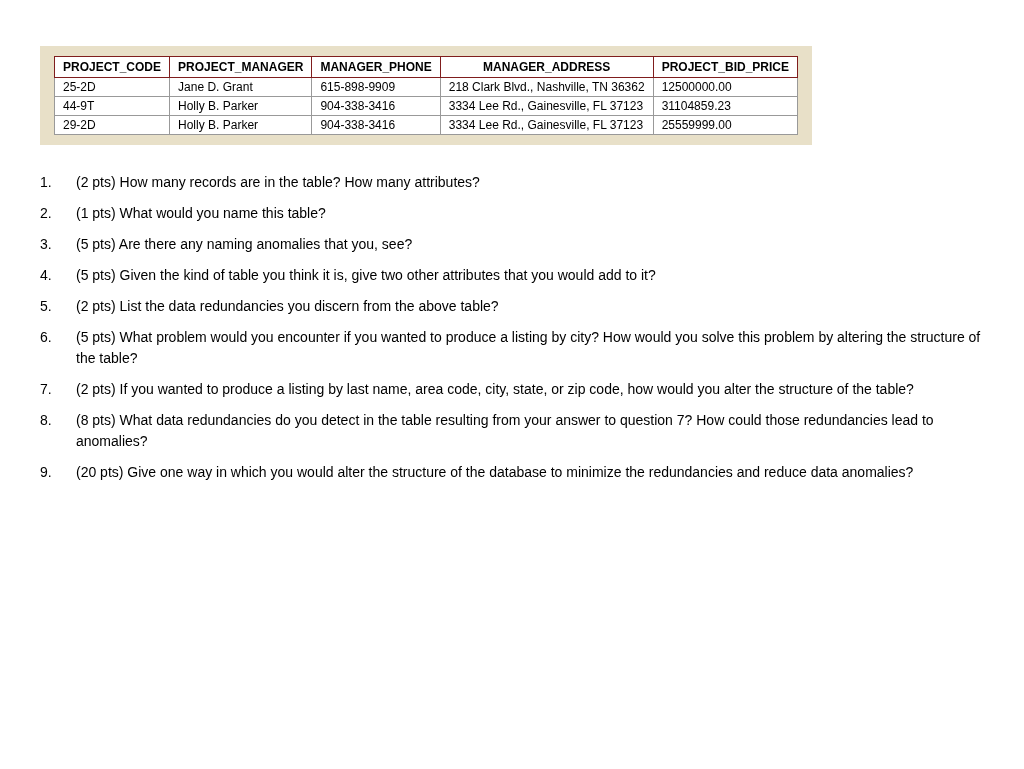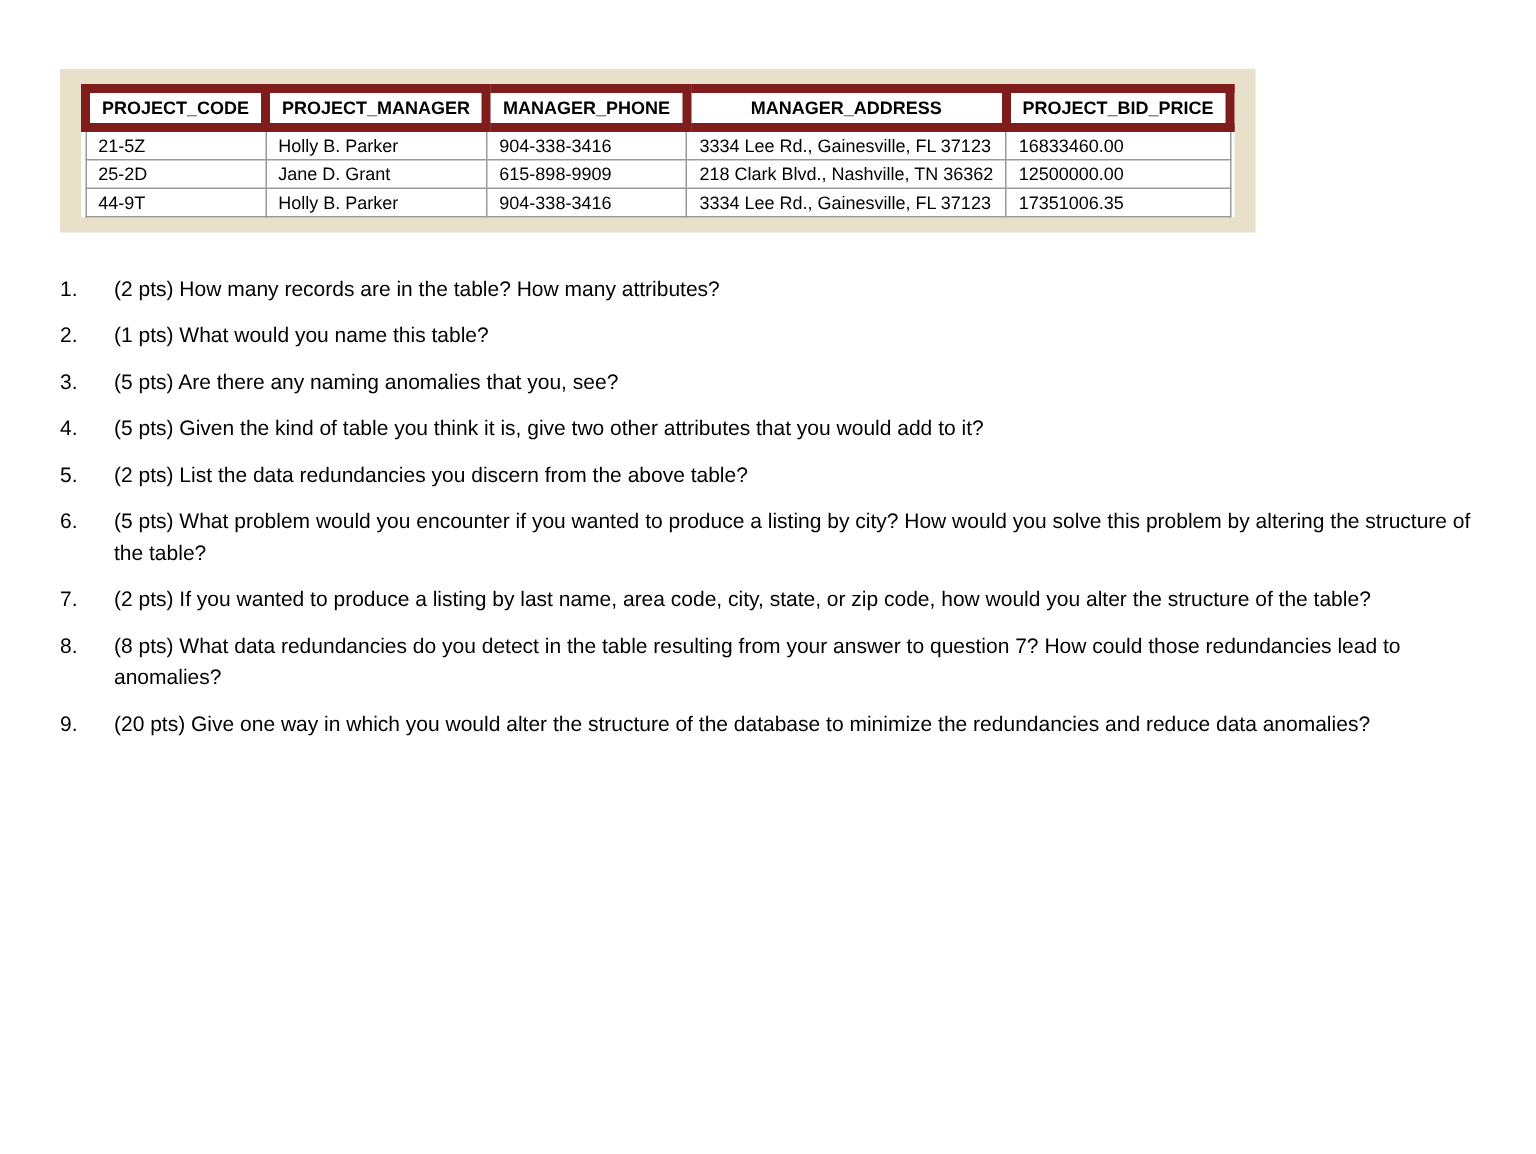--- a/index.html
+++ b/index.html
@@ -35,21 +35,21 @@
     }
 
     table {
       border-collapse: collapse;
       background-color: #ffffff;
       font-size: 12px;
     }
 
     table th {
       background-color: #ffffff;
-      border: 6px solid #7f1d1d;
+      border: 1px solid #7f1d1d;
       padding: 3px 8px;
       font-weight: bold;
       text-align: center;
       white-space: nowrap;
     }
 
     table td {
       border: 1px solid #999999;
       padding: 2px 8px;
       white-space: nowrap;
@@ -95,40 +95,40 @@
     <thead>
       <tr id="table-header-row">
       <th>PROJECT_CODE</th>
           <th>PROJECT_MANAGER</th>
           <th>MANAGER_PHONE</th>
           <th>MANAGER_ADDRESS</th>
           <th>PROJECT_BID_PRICE</th>
         </tr>
     </thead>
     <tbody id="table-body">
-    <tr>
-          <td>21-5Z</td>
-          <td>Holly B. Parker</td>
-          <td>904-338-3416</td>
-          <td>3334 Lee Rd., Gainesville, FL 37123</td>
-          <td>16833460.00</td>
-        </tr>
         <tr>
           <td>25-2D</td>
           <td>Jane D. Grant</td>
           <td>615-898-9909</td>
           <td>218 Clark Blvd., Nashville, TN 36362</td>
           <td>12500000.00</td>
         </tr>
         <tr>
           <td>44-9T</td>
           <td>Holly B. Parker</td>
           <td>904-338-3416</td>
           <td>3334 Lee Rd., Gainesville, FL 37123</td>
-          <td>17351006.35</td>
+          <td>31104859.23</td>
+        </tr>
+        <tr>
+          <td>29-2D</td>
+          <td>Holly B. Parker</td>
+          <td>904-338-3416</td>
+          <td>3334 Lee Rd., Gainesville, FL 37123</td>
+          <td>25559999.00</td>
         </tr>
       </tbody>
   </table>
 </div>
 
 <ol class="questions-list" id="questions-list">
 <li>
       <span class="question-number">1.</span>
       <div class="question-content"><strong>(2 pts)</strong> How many records are in the table? How many attributes?</div>
     </li>

